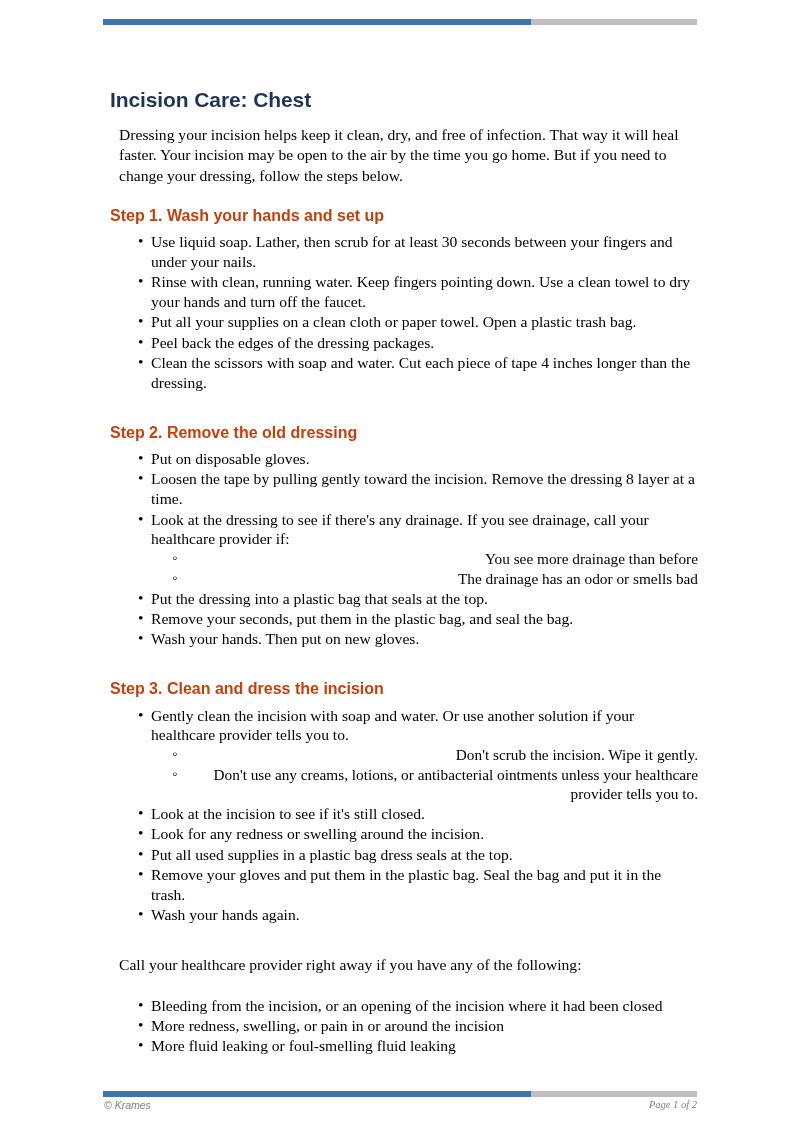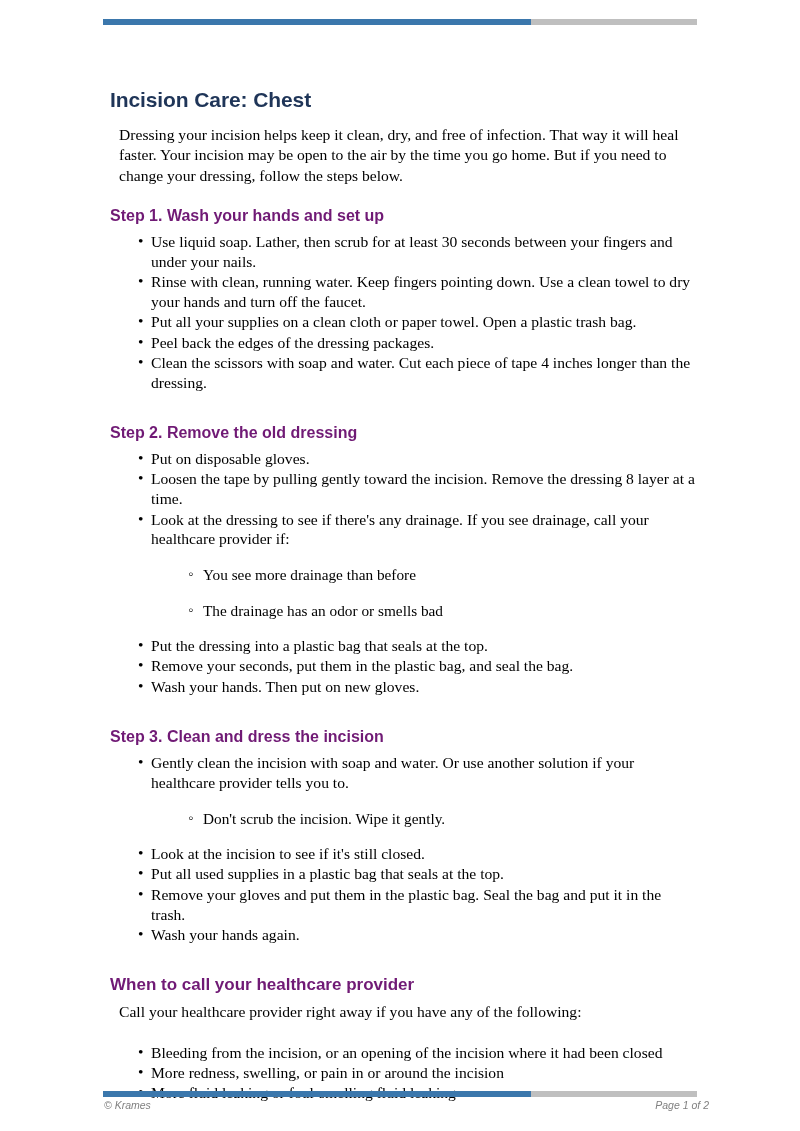--- a/index.html
+++ b/index.html
@@ -60,21 +60,21 @@
     color: #1f3558;
     margin: 0 0 13px 0;
     letter-spacing: -0.1px;
     line-height: 1.15;
   }
 
   h2.section-title {
     font-family: "Liberation Sans", sans-serif;
     font-size: 16px;
     font-weight: bold;
-    color: #701a75;
+    color: #c2410c;
     margin: 0 0 7px 0;
     line-height: 1.2;
   }
 
   h2.section-title.major {
     font-size: 17px;
   }
 
   p.body-text {
     font-family: "Liberation Serif", serif;
@@ -111,21 +111,22 @@
     list-style: none;
     margin: 0;
     padding: 0;
   }
   ul.sub-bullets > li {
     position: relative;
     padding-left: 36px;
     font-family: "Liberation Serif", serif;
     font-size: 15.3px;
     line-height: 1.27;
-    margin: 16px;
+    margin: 0;
+    text-align: right;
   }
   ul.sub-bullets > li::before {
     content: "\25E6";
     position: absolute;
     left: 21px;
     top: -1px;
     font-size: 15.3px;
     line-height: 1.27;
     color: #000;
   }
@@ -137,21 +138,21 @@
   
   .footer-text {
     position: absolute;
     top: 1099px;
     font-family: "Liberation Sans", sans-serif;
     font-style: italic;
     font-size: 10.5px;
     color: #808080;
   }
   .footer-left { left: 104px; font-style: italic; }
-  .footer-right { left: 12px; width: 697px; text-align: right; }
+  .footer-right { left: 0; width: 697px; text-align: right; font-family: Liberation Serif, serif; }
 </style>
 </head>
 <body>
 
 <div class="page">
 
   <div class="rule rule-header">
     <div class="seg-blue" style="width:72%"></div>
     <div class="seg-gray"></div>
   </div>
@@ -197,33 +198,34 @@
 
     <div class="gap-lg"></div>
 
     <div class="section-block">
       <h2 class="section-title">Step 3. Clean and dress the incision</h2>
       <ul class="bullets">
         <li>
           <span>Gently clean the incision with soap and water. Or use another solution if your healthcare provider tells you to.</span>
           <ul class="sub-bullets">
             <li>Don't scrub the incision. Wipe it gently.</li>
+            <li>Don't use any creams, lotions, or antibacterial ointments unless your healthcare provider tells you to.</li>
           </ul>
         </li>
         <li>Look at the incision to see if it's still closed.</li>
-        <li>Put all used supplies in a plastic bag that seals at the top.</li>
+        <li>Look for any redness or swelling around the incision.</li>
+        <li>Put all used supplies in a plastic bag dress seals at the top.</li>
         <li>Remove your gloves and put them in the plastic bag. Seal the bag and put it in the trash.</li>
         <li>Wash your hands again.</li>
       </ul>
     </div>
 
     <div class="gap-lg"></div>
 
     <div class="section-block">
-      <h2 class="section-title major">When to call your healthcare provider</h2>
       <p class="body-text">Call your healthcare provider right away if you have any of the following:</p>
       <div class="gap-sm"></div>
       <ul class="bullets">
         <li>Bleeding from the incision, or an opening of the incision where it had been closed</li>
         <li>More redness, swelling, or pain in or around the incision</li>
         <li>More fluid leaking or foul-smelling fluid leaking</li>
       </ul>
     </div>
 
   </div>

